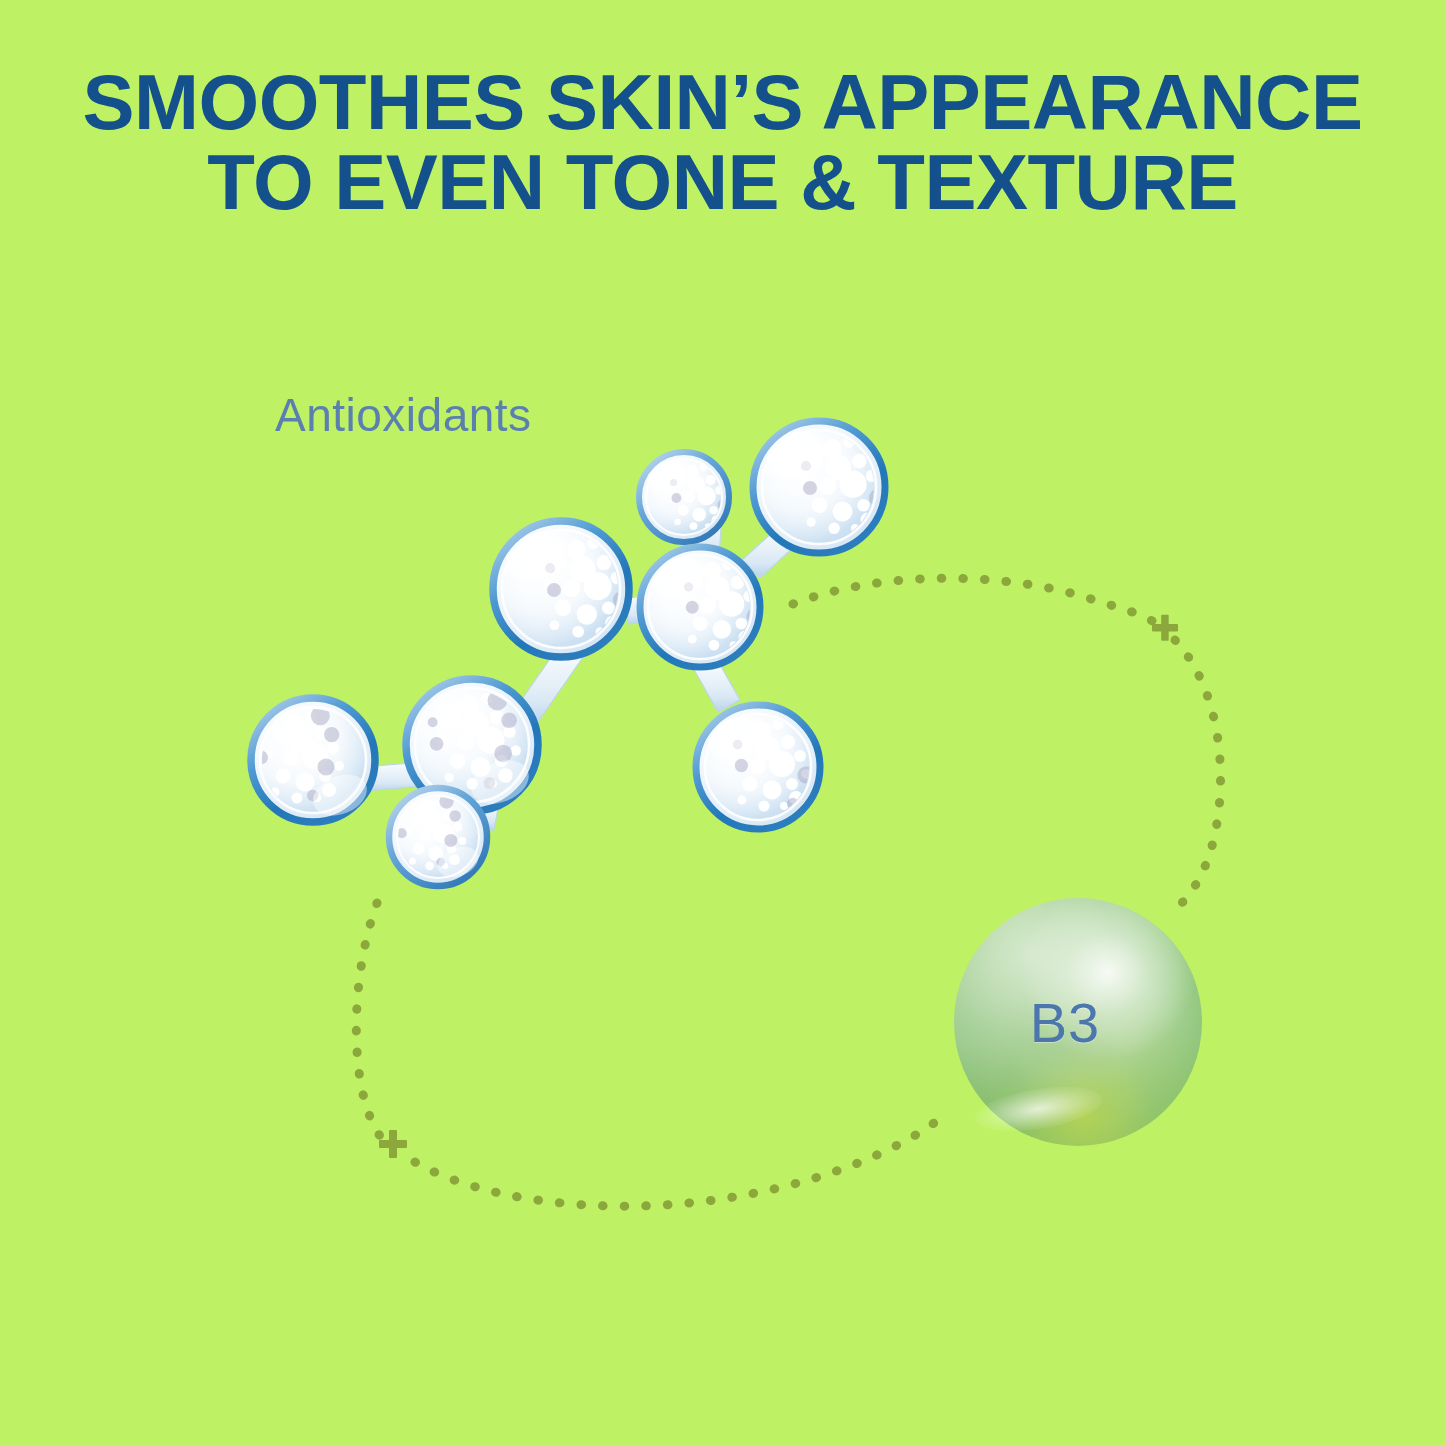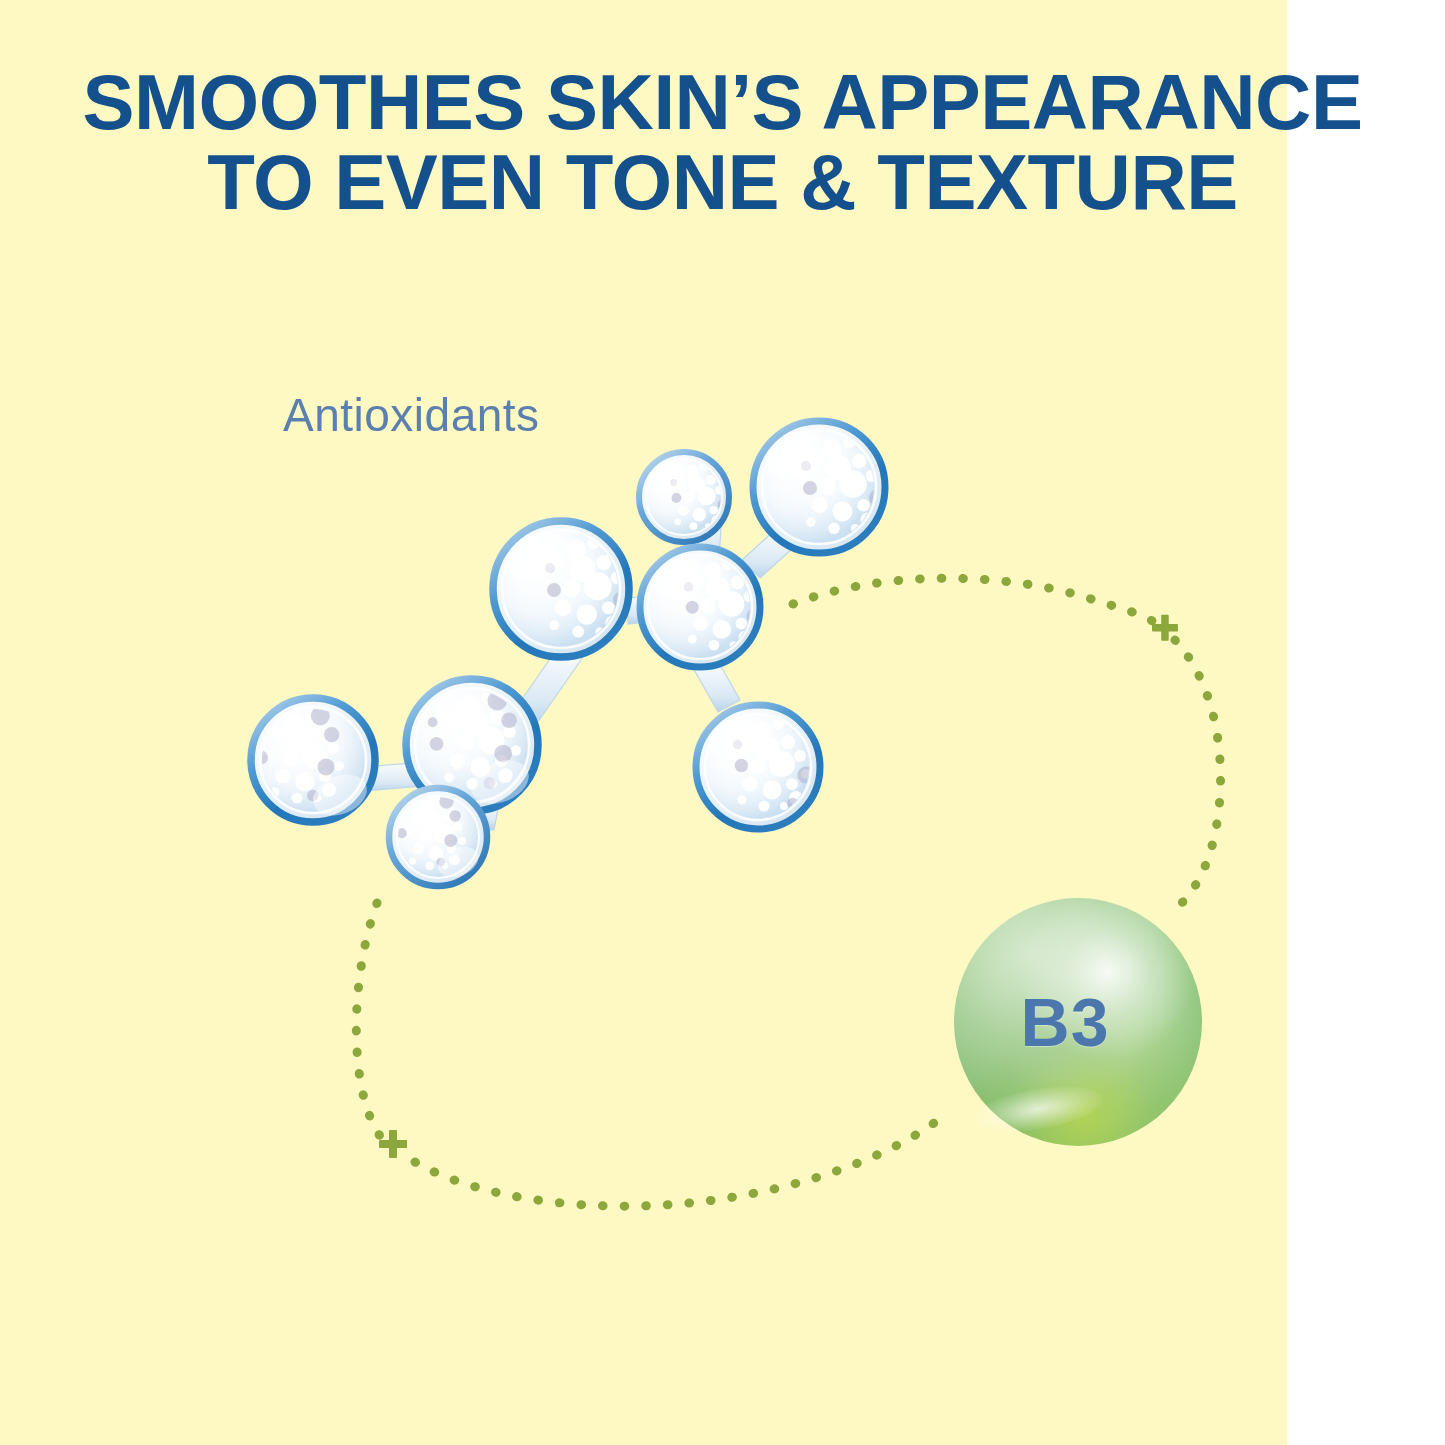--- a/index.html
+++ b/index.html
@@ -1,17 +1,17 @@
 <!DOCTYPE html>
 <html><head>
 <meta charset="utf-8">
 <style>
   html,body{margin:0;padding:0;background:#ffffff;}
   body{width:1445px;height:1445px;overflow:hidden;font-family:"Liberation Sans",sans-serif;}
-  #stage{position:relative;width:1287px;height:1445px;background:#fef9c3;}
+  #stage{position:relative;width:1445px;height:1445px;background:#bef264;}
 
   
   .title-block{
     position:absolute;left:0;top:62px;width:1445px;
     text-align:center;line-height:1.03;
     color:#14518C;
     font-family:"Liberation Sans",sans-serif;
     font-weight:700;
     font-size:78px;
     letter-spacing:-0.5px;
@@ -20,21 +20,20 @@
 
   
   .ing-label{
     position:absolute;
     color:#5B7FAE;
     font-family:"Liberation Sans",sans-serif;
     font-weight:400;
     font-size:46px;
     letter-spacing:0.5px;
     white-space:nowrap;
-    margin-left:8px;
   }
   #label-antiox{left:275px;top:388px;}
   #label-niacin{left:898px;top:1198px;}
 
   
   .layer{position:absolute;left:0;top:0;width:1445px;height:1445px;}
 
   
   #b3-sphere{
     position:absolute;
@@ -53,21 +52,21 @@
     content:"";position:absolute;left:8%;bottom:7%;width:52%;height:16%;
     border-radius:50%;
     background:radial-gradient(ellipse at 50% 50%, rgba(255,255,255,0.72) 0%, rgba(255,255,255,0.18) 55%, rgba(255,255,255,0) 78%);
     transform:rotate(-9deg);
   }
   #b3-text{
     position:absolute;left:954px;top:898px;width:248px;height:248px;
     display:flex;align-items:center;justify-content:center;
     color:#4B77AD;
     font-family:"Liberation Sans",sans-serif;
-    font-weight:700;font-size:68px;letter-spacing:1px;
+    font-weight:400;font-size:56px;letter-spacing:1px;
     padding-right:26px;box-sizing:border-box;
     text-shadow:0 1px 0 rgba(255,255,255,0.35);
   }
 </style>
 </head>
 <body>
 
 <div id="stage">
 
   <div class="title-block">

